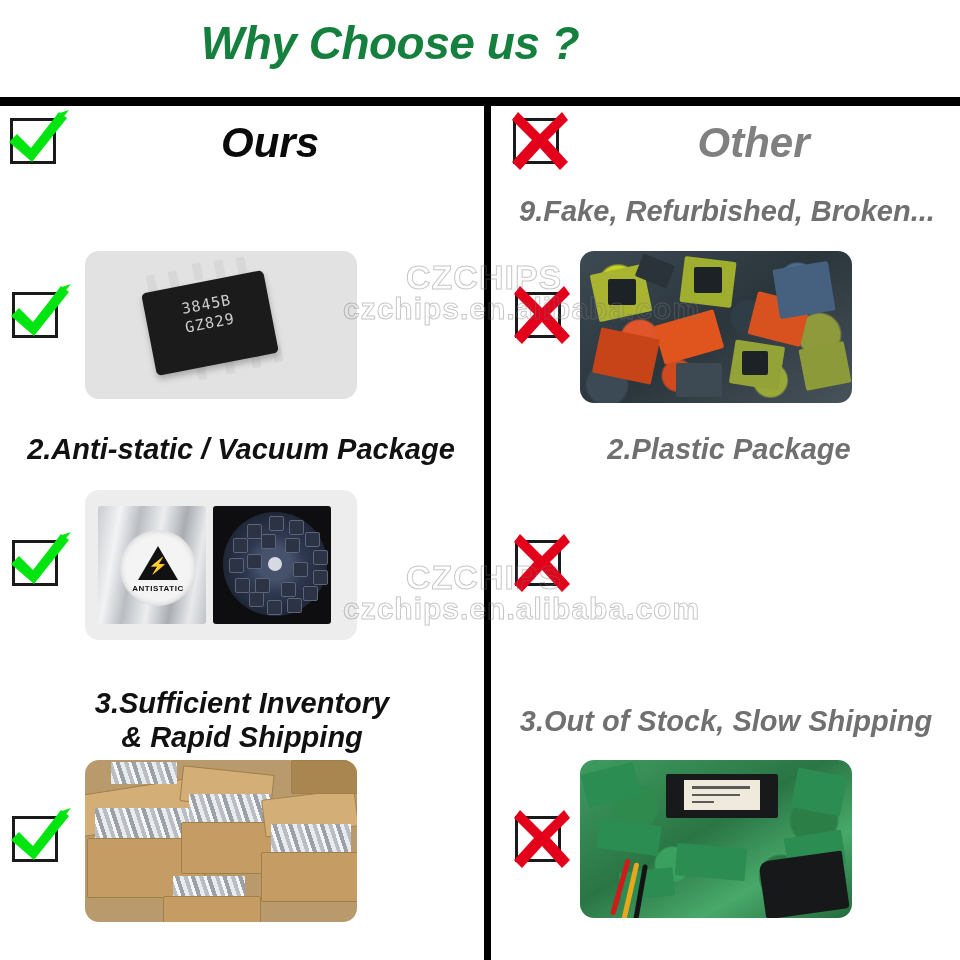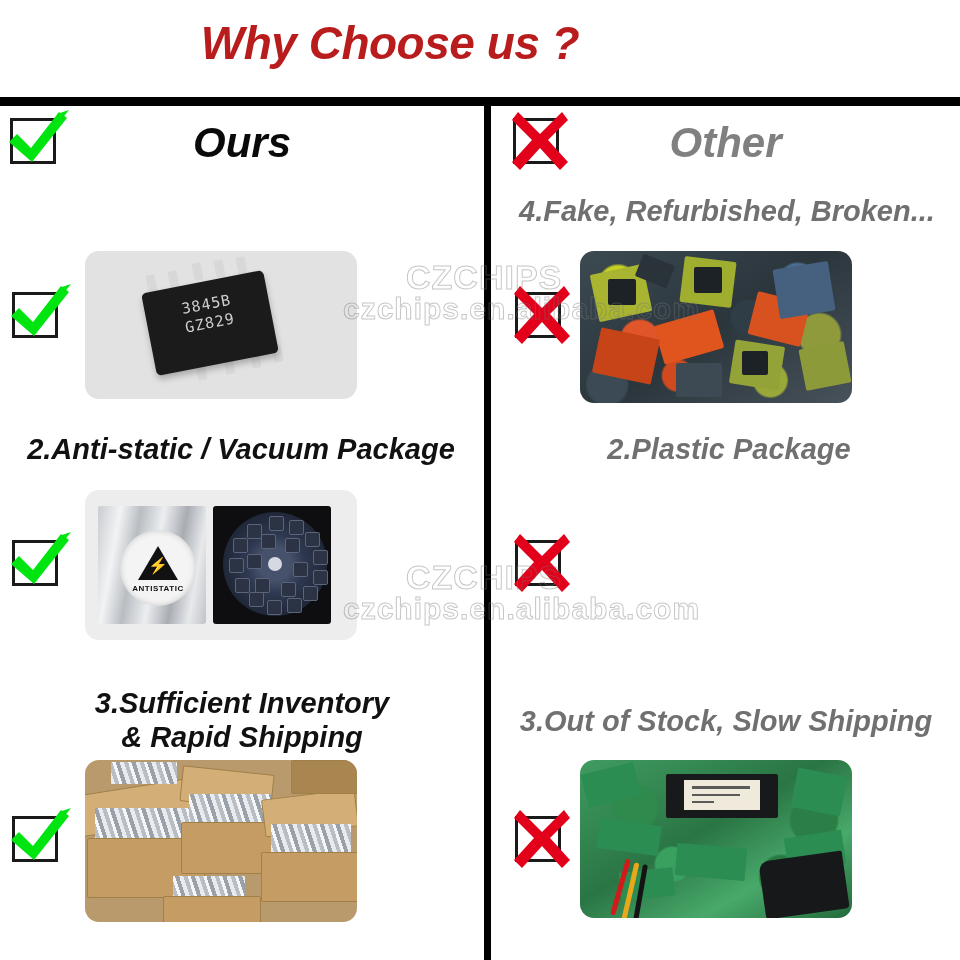--- a/index.html
+++ b/index.html
@@ -19,21 +19,21 @@
   
   .page-title {
     position: absolute;
     top: 8px;
     left: 0;
     width: 780px;
     text-align: center;
     font-size: 46px;
     font-weight: bold;
     font-style: italic;
-    color: #b91c1c;
+    color: #15803d;
     letter-spacing: -0.5px;
     line-height: 70px;
   }
 
   
   .rule-horizontal {
     position: absolute;
     left: 0;
     top: 97px;
     width: 960px;
@@ -62,20 +62,21 @@
   
   .col-heading {
     position: absolute;
     top: 6px;
     width: 100%;
     text-align: center;
     font-size: 42px;
     font-weight: bold;
     font-style: italic;
     line-height: 62px;
+    padding-left: 28px;
   }
   .col-heading.good { color: #0a0a0a; }
   .col-heading.bad  { color: #808080; }
 
   
   .mark {
     position: absolute;
     width: 46px;
     height: 46px;
     box-sizing: border-box;
@@ -466,21 +467,21 @@
 <div class="col col-other">
 
   <div class="col-heading bad">Other</div>
 
   <div class="mark" style="left:22px; top:12px;">
     <svg class="glyph" viewBox="0 0 72 72">
       <path d="M14 8 L36 30 L58 8 L64 16 L44 36 L64 58 L56 66 L36 44 L16 66 L8 58 L28 36 L8 16 Z" fill="#e2001a"></path>
     </svg>
   </div>
 
-  <div class="feature-label bad" style="left:6px; top:88px; width:460px;">4.Fake, Refurbished, Broken...</div>
+  <div class="feature-label bad" style="left:6px; top:88px; width:460px;">9.Fake, Refurbished, Broken...</div>
 
   <div class="mark" style="left:24px; top:186px;">
     <svg class="glyph" viewBox="0 0 72 72">
       <path d="M14 8 L36 30 L58 8 L64 16 L44 36 L64 58 L56 66 L36 44 L16 66 L8 58 L28 36 L8 16 Z" fill="#e2001a"></path>
     </svg>
   </div>
 
   <div class="photo photo-scrap" style="left:89px; top:145px; width:272px; height:152px;">
     <div class="scrap-tile" style="left:14px; top:18px; width:54px; height:48px; background:#a9b531; transform:rotate(-12deg);"></div>
     <div class="scrap-tile" style="left:28px; top:28px; width:28px; height:26px; background:#1c2226;"></div>

